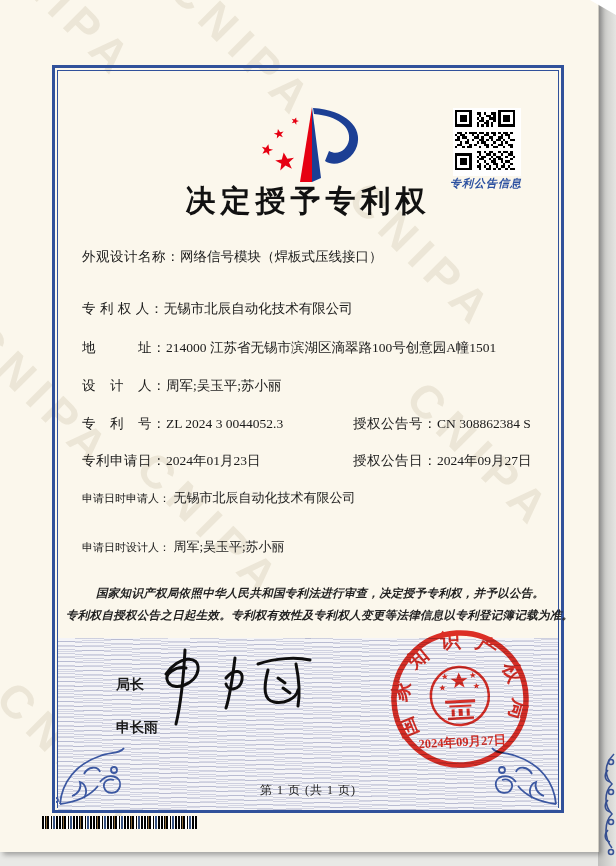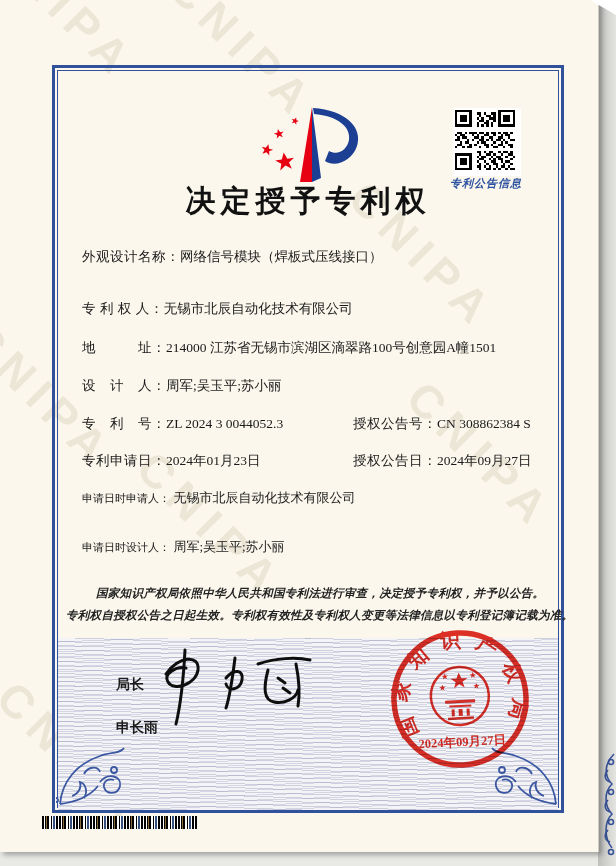--- a/index.html
+++ b/index.html
@@ -197,20 +197,21 @@
       <g fill="none" stroke="#3b57a1" stroke-width="1.8">
         <path d="M4,64 C6,42 20,24 44,16 C54,12 64,14 68,8"></path>
         <path d="M4,64 C20,62 34,56 42,46"></path>
         <path d="M44,42 c8,-10 22,-6 20,4 c-2,9 -14,9 -16,1 c-1,-6 5,-9 10,-7"></path>
         <path d="M16,56 c6,-2 10,-8 8,-14 c6,2 8,10 4,16"></path>
         <path d="M28,34 c4,-8 14,-8 16,-2"></path>
         <circle cx="58" cy="30" r="3"></circle>
       </g>
     </svg>
 
+    <div class="footer">第 1 页 (共 1 页)</div>
     <div class="barcode"></div>
   </div>
 
   <svg class="under-ornament" width="20" height="110" viewBox="0 0 20 110">
     <g fill="none" stroke="#3b57a1" stroke-width="1.6">
       <path d="M16,4 C6,14 6,26 14,34 C6,42 6,56 14,64 C6,72 6,88 14,98"></path>
       <path d="M10,20 c-4,4 -4,10 2,12"></path>
       <path d="M10,50 c-4,4 -4,10 2,12"></path>
       <path d="M10,80 c-4,4 -4,10 2,12"></path>
       <circle cx="13" cy="12" r="2.5"></circle>

